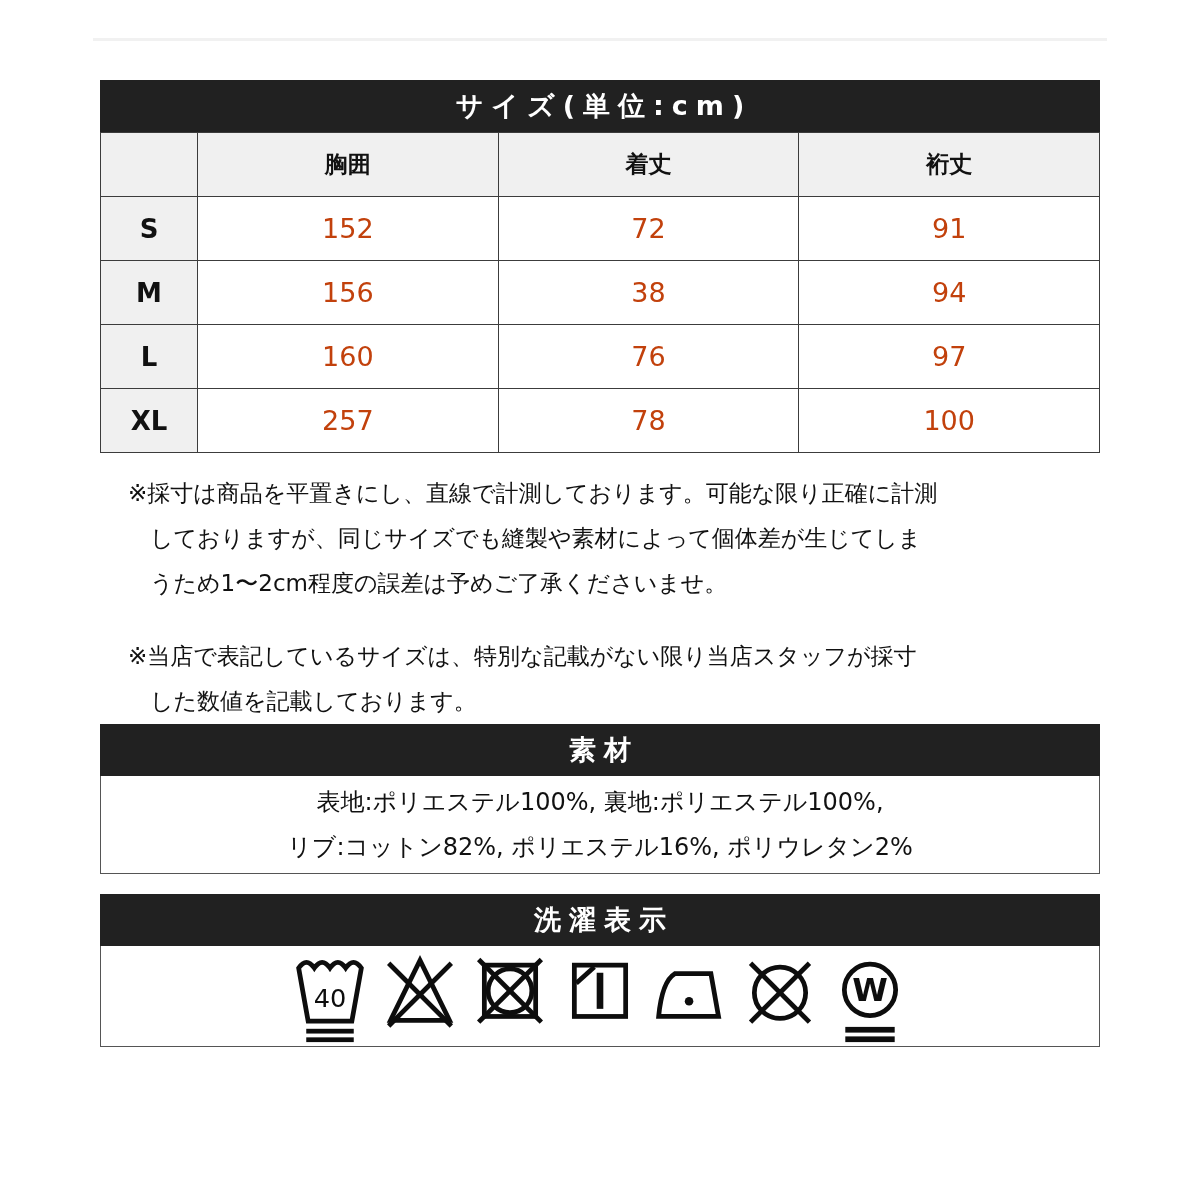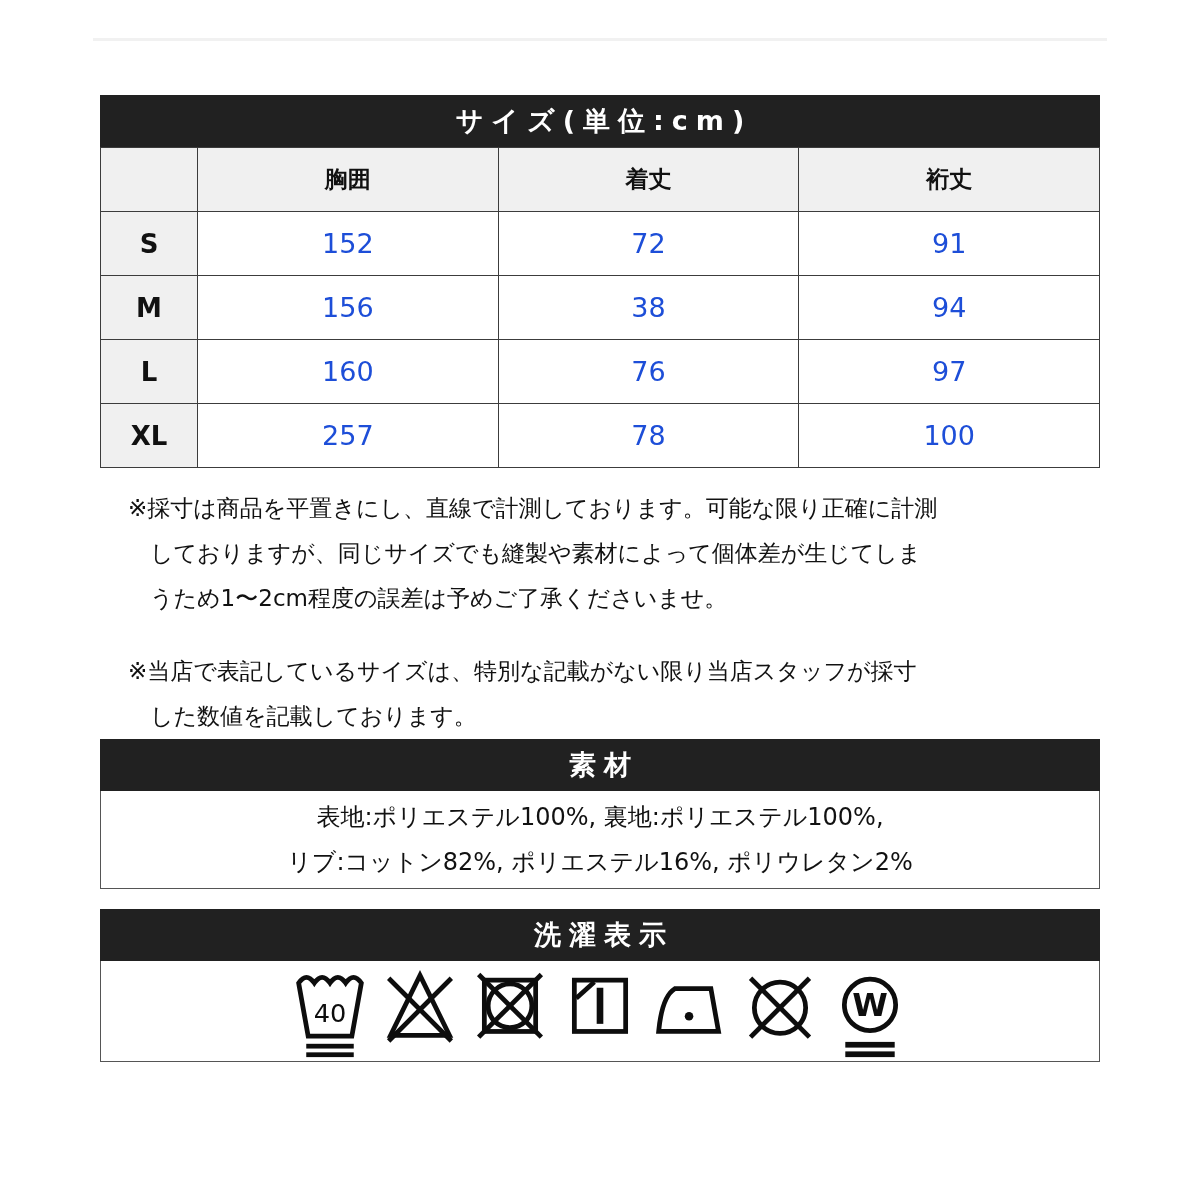--- a/index.html
+++ b/index.html
@@ -22,21 +22,21 @@
   .panel-header {
     height: 52px;
     background: #212121;
     color: #ffffff;
     display: flex; align-items: center; justify-content: center;
     font-size: 27px; font-weight: bold;
   }
   .panel-header .hdr-text { letter-spacing: 8px; text-indent: 8px; }
 
   
-  .size-panel { margin-top: 54px; }
+  .size-panel { margin-top: 39px; }
   .size-table {
     width: 100%;
     border-collapse: collapse;
     table-layout: fixed;
   }
   .size-table col.first { width: 97px; }
   .size-table th, .size-table td {
     border: 1px solid #3c3c3c;
     height: 64px;
     text-align: center;
@@ -45,21 +45,21 @@
   .size-table thead th {
     background: #f0f0f0;
     font-size: 23px; font-weight: bold; color: #111;
   }
   .size-table .size-label {
     background: #f0f0f0;
     font-size: 26px; font-weight: bold; color: #111;
   }
   .size-table td {
     background: #ffffff;
-    font-size: 27px; font-weight: normal; color: #1d4ed8;
+    font-size: 27px; font-weight: normal; color: #c2410c;
   }
 
   
   .note {
     margin-left: 128px;
     width: 812px;
     padding-left: 22px;
     text-indent: -22px;
     font-size: 23px;
     line-height: 45px;

